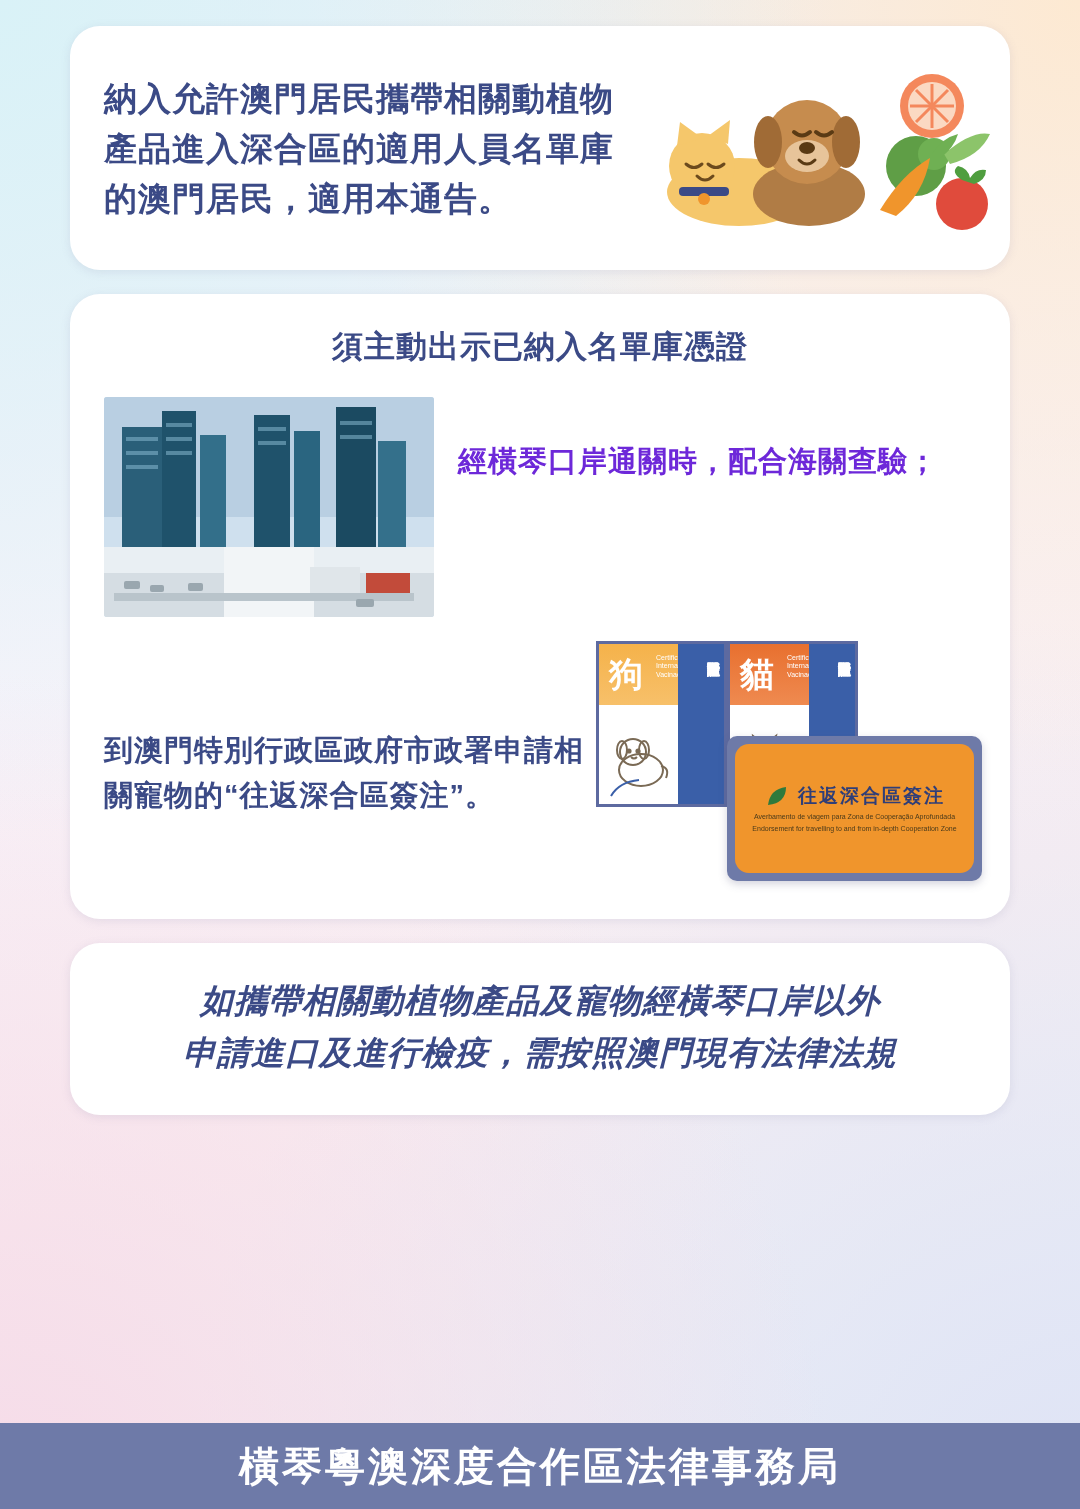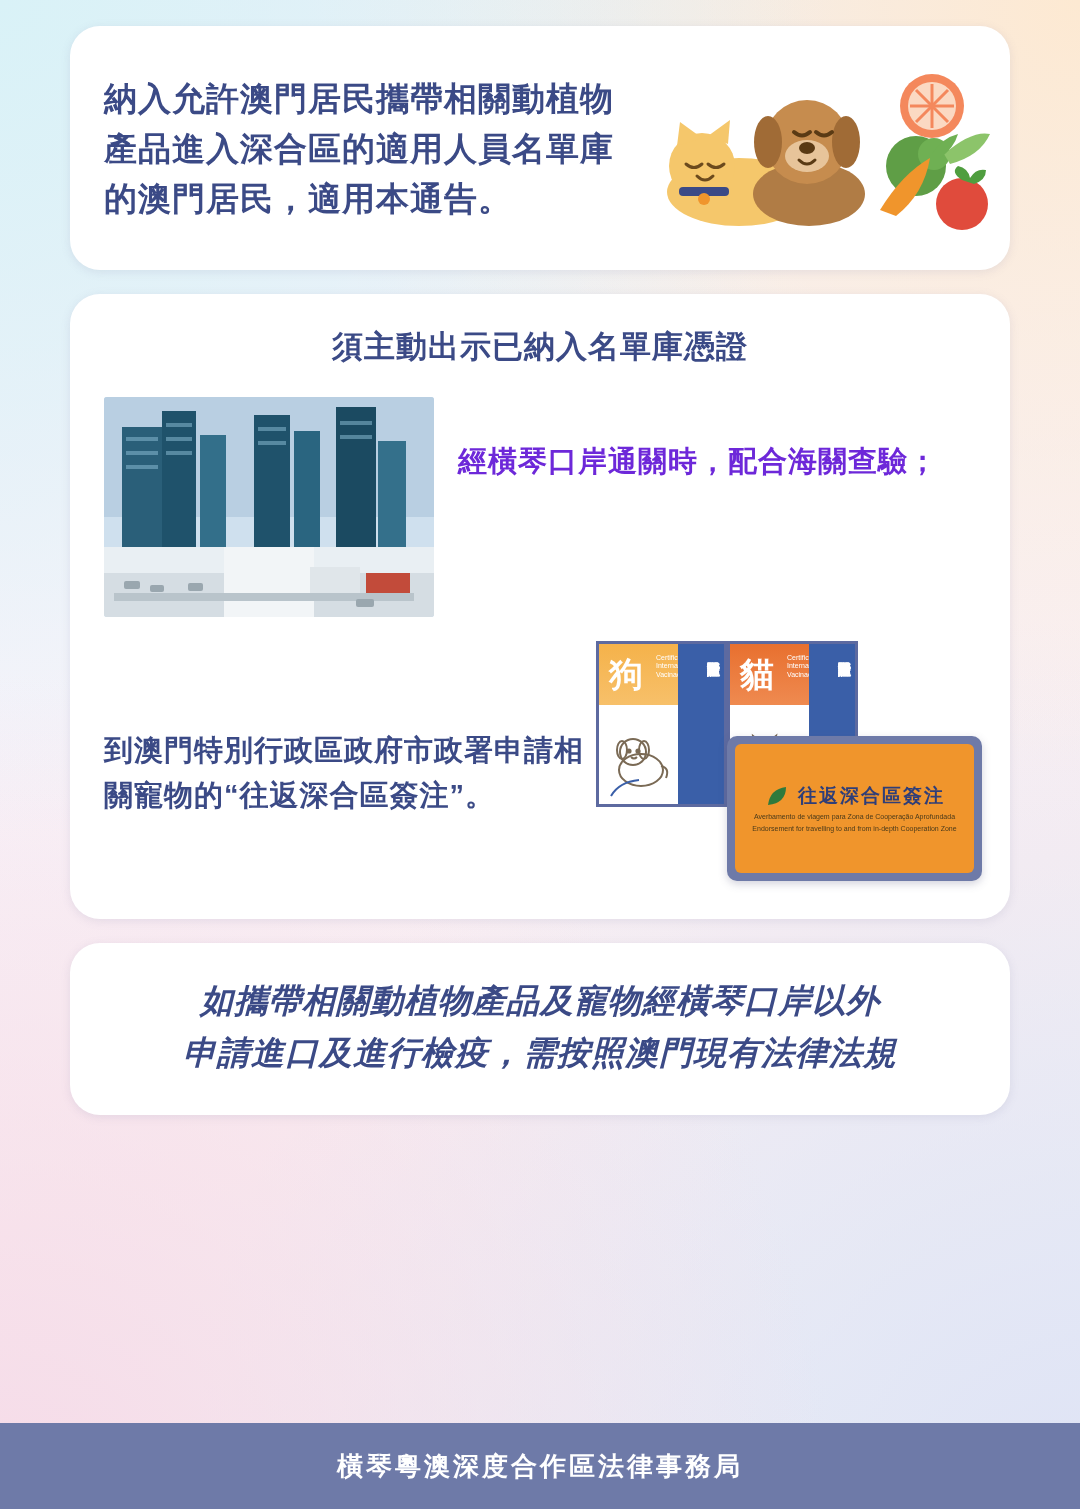--- a/index.html
+++ b/index.html
@@ -144,21 +144,21 @@
     position:absolute;right:-6px;bottom:4px;
     width:255px;height:145px;
     background:#6e7aa8;
     border-radius:10px;
     padding:8px;
     box-sizing:border-box;
     box-shadow:0 3px 8px rgba(80,80,120,.25);
   }
   .endorse-inner{
     background:#f0952c;
-    border-radius:6px;
+    border-radius:14px;
     width:100%;height:100%;
     display:flex;align-items:center;justify-content:center;
     flex-direction:column;
   }
   .endorse-title{
     color:#2f3e78;font-size:19px;font-weight:bold;letter-spacing:2px;
   }
   .endorse-sub{
     color:#4a3a1a;font-size:7px;text-align:center;line-height:1.3;margin-top:3px;width:86%;
   }
@@ -179,21 +179,21 @@
   }
 
   
   .footer{
     position:absolute;left:0;right:0;bottom:0;
     height:86px;
     background:#6e7aa8;
     display:flex;align-items:center;justify-content:center;
   }
   .footer-text{
-    color:#ffffff;font-size:26px;font-weight:bold;letter-spacing:3px;
+    color:#ffffff;font-size:40px;font-weight:bold;letter-spacing:3px;
   }
 </style>
 </head>
 <body>
 
 <div class="bg"></div>
 
 <div class="page">
 
 

